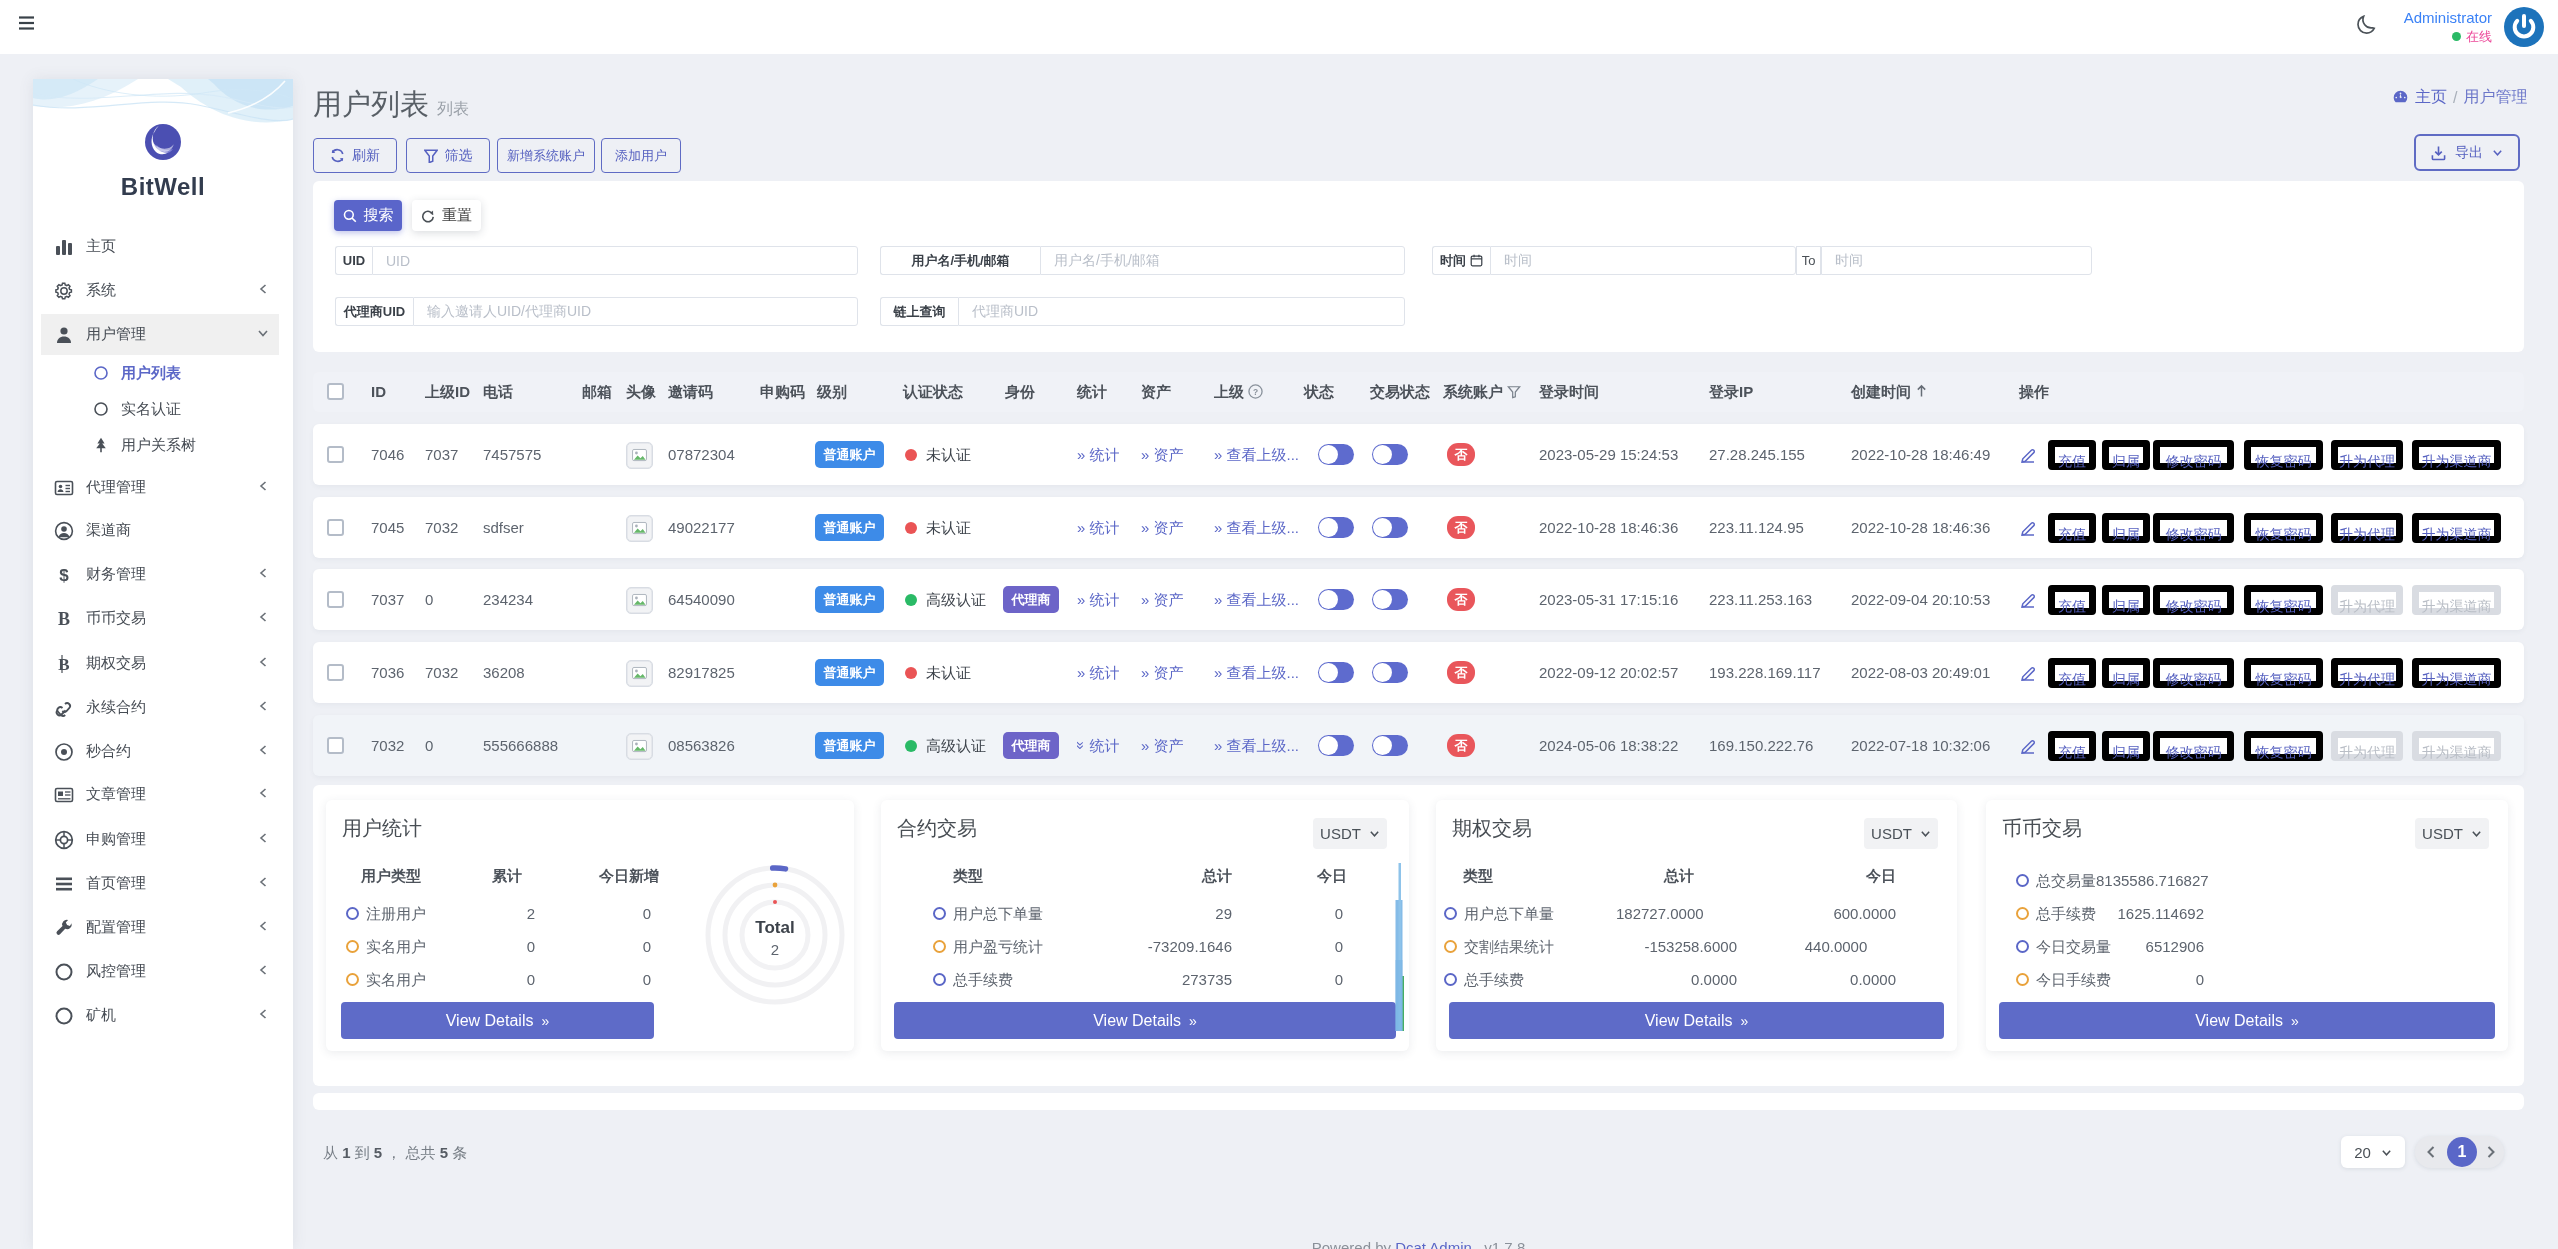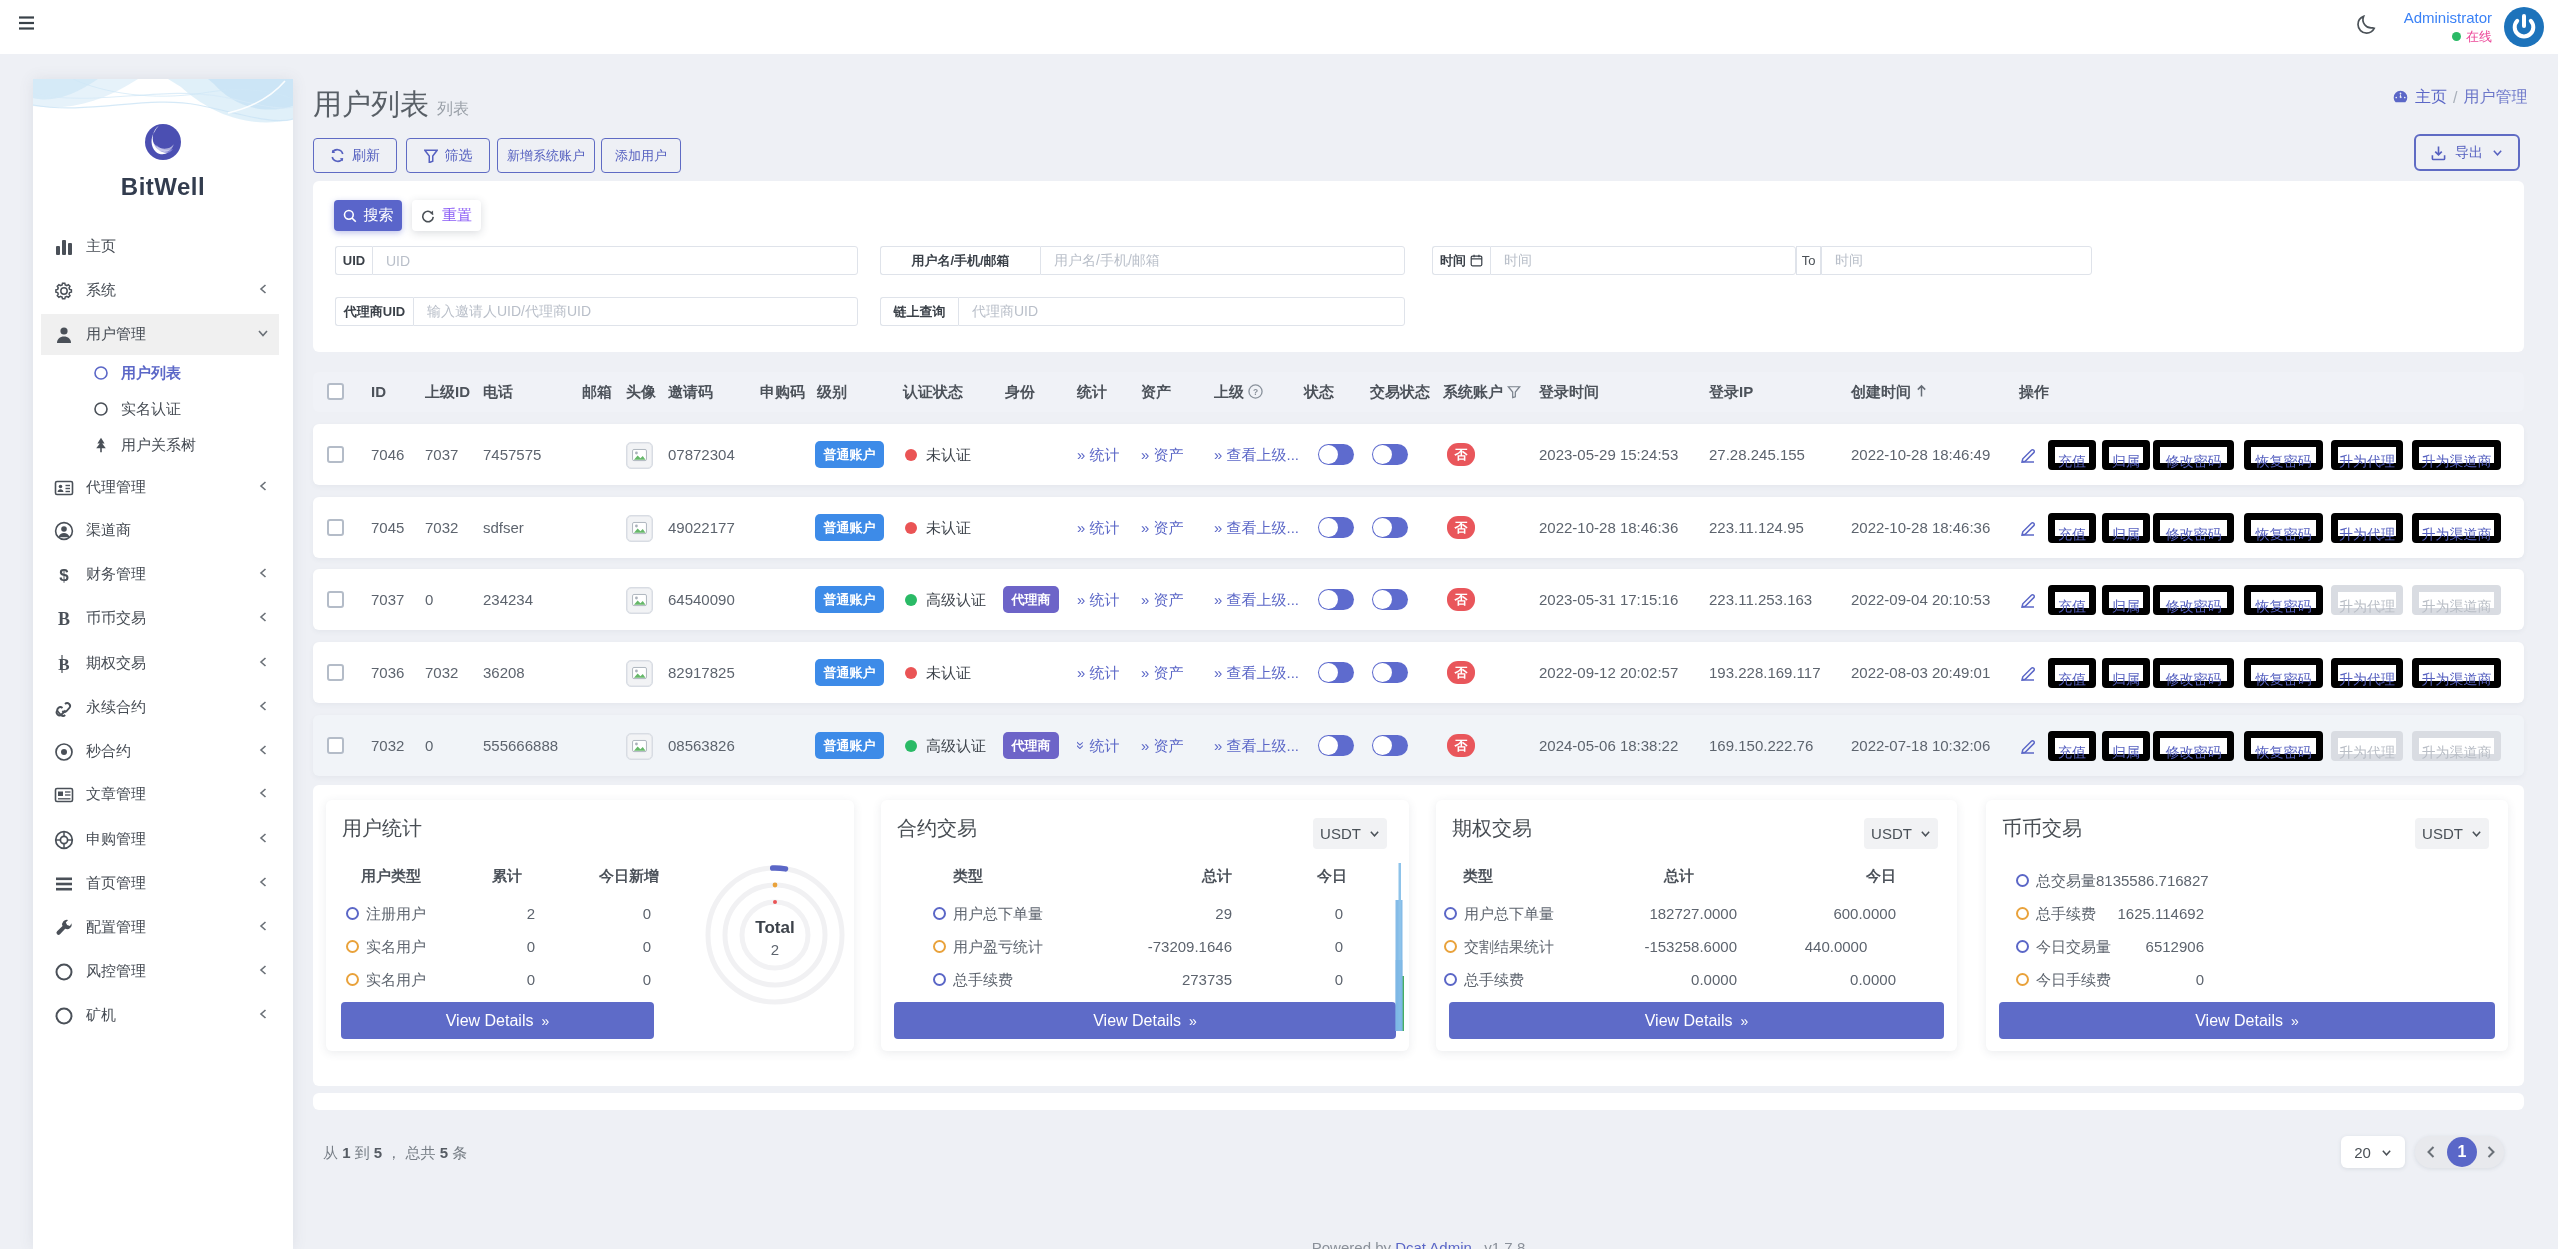--- a/index.html
+++ b/index.html
@@ -320,21 +320,21 @@
 <svg width="11" height="11" viewBox="0 0 12 12">
         <path d="M2 4l4 4.5L10 4" fill="none" stroke="#5661c0" stroke-width="1.6"></path>
       </svg></div>
 
 <div class="card" style="left:313px;top:181px;width:2211px;height:171px"></div>
 <div class="abs" style="left:334px;top:200px;width:68px;height:31px;background:#5a65ca;border-radius:4px;color:#fff;font-size:15px;display:flex;align-items:center;justify-content:center;gap:7px;box-shadow:0 2px 6px rgba(90,101,202,.4)">
 <svg width="14" height="14" viewBox="0 0 16 16" fill="none" stroke="#fff" stroke-width="1.8">
         <circle cx="6.7" cy="6.7" r="5"></circle>
         <line x1="10.4" y1="10.4" x2="14.6" y2="14.6"></line>
       </svg>搜索</div>
-<div class="abs" style="left:412px;top:200px;width:69px;height:31px;background:#fff;border-radius:4px;color:#8b5cf6;font-size:15px;display:flex;align-items:center;justify-content:center;gap:7px;box-shadow:0 2px 8px rgba(50,60,80,.18)">
+<div class="abs" style="left:412px;top:200px;width:69px;height:31px;background:#fff;border-radius:4px;color:#404040;font-size:15px;display:flex;align-items:center;justify-content:center;gap:7px;box-shadow:0 2px 8px rgba(50,60,80,.18)">
 <svg width="14" height="14" viewBox="0 0 16 16" fill="none" stroke="#4a5056" stroke-width="1.8">
         <path d="M13.6 6.4A6 6 0 1 0 14 9"></path>
         <path d="M13.8 1.8v3.4h-3.4" fill="#4a5056" stroke="none"></path>
       </svg>重置</div>
 
 <div class="ig-l" style="left:335px;top:246px;width:37px">UID</div>
 <div class="ig-i" style="left:372px;top:246px;width:486px">UID</div>
 <div class="ig-l" style="left:880px;top:246px;width:160px">用户名/手机/邮箱</div>
 <div class="ig-i" style="left:1040px;top:246px;width:365px">用户名/手机/邮箱</div>
 <div class="ig-l" style="left:1432px;top:246px;width:58px;gap:4px">时间<svg width="13" height="13" viewBox="0 0 16 16" fill="none" stroke="#3a4048" stroke-width="1.5">
@@ -643,21 +643,21 @@
         </svg></div>
  <div class="cth" style="left:27px;top:67px">类型</div>
  <div class="cth" style="left:228px;top:67px">总计</div>
  <div class="cth" style="left:430px;top:67px">今日</div>
  <div class="ric" style="left:8px;top:107px"></div>
  <div class="crw" style="left:28px;top:105px">用户总下单量</div>
  <div class="ric or" style="left:8px;top:140px"></div>
  <div class="crw" style="left:28px;top:138px">交割结果统计</div>
  <div class="ric" style="left:8px;top:173px"></div>
  <div class="crw" style="left:28px;top:171px">总手续费</div>
- <div class="crw" style="left:180px;top:105px;width:121px;text-align:right">182727.0000</div>
+ <div class="crw" style="left:180px;top:105px;width:121px;text-align:left">182727.0000</div>
  <div class="crw" style="left:180px;top:138px;width:121px;text-align:right">-153258.6000</div>
  <div class="crw" style="left:180px;top:171px;width:121px;text-align:right">0.0000</div>
  <div class="crw" style="left:340px;top:105px;width:120px;text-align:right">600.0000</div>
  <div class="crw" style="left:340px;top:138px;width:120px;text-align:center">440.0000</div>
  <div class="crw" style="left:340px;top:171px;width:120px;text-align:right">0.0000</div>
  <div class="vd" style="left:13px;top:202px;width:495px">View Details <span style="font-size:14px">»</span></div>
 </div>
 
 <div class="card" style="left:1986px;top:800px;width:522px;height:251px;box-shadow:0 2px 10px rgba(60,70,90,.10)">
  <div class="ctit" style="left:16px;top:15px">币币交易</div>

